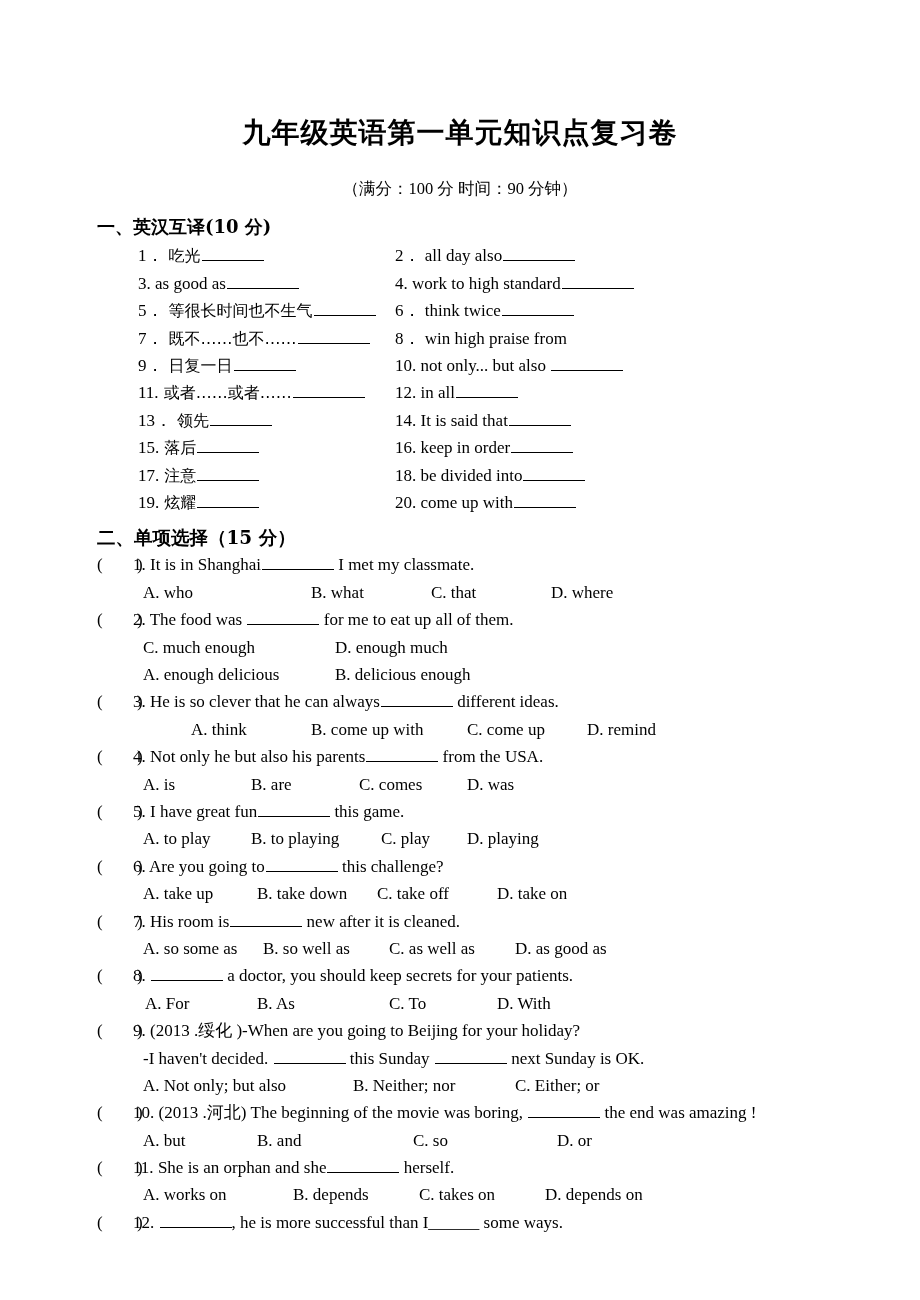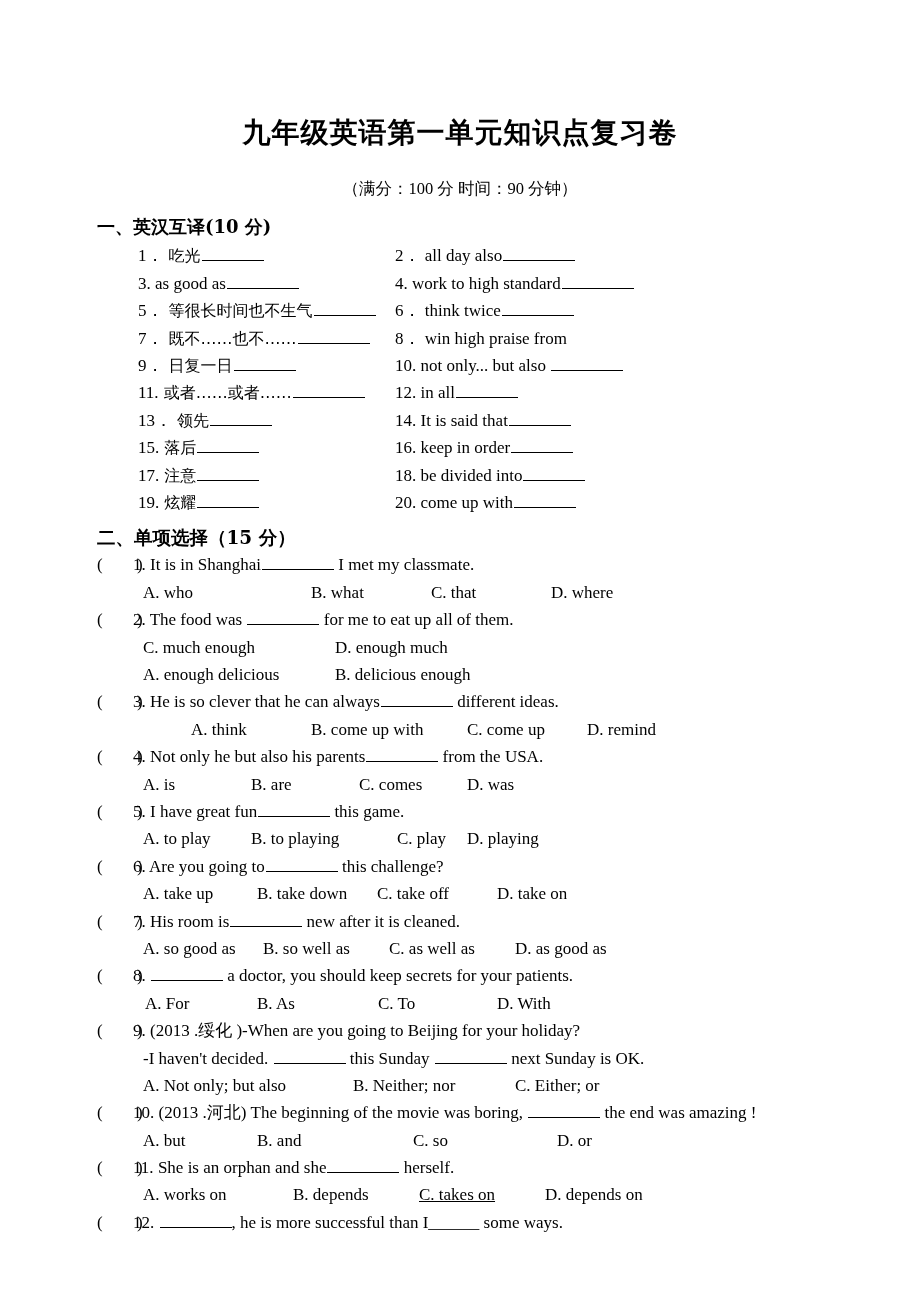--- a/index.html
+++ b/index.html
@@ -241,54 +241,54 @@
         <span class="opt" style="position: absolute; left: 370px;">D. was</span>
       </div>
       <div class="mc-q">
         <span class="mc-paren-open">(</span>
         <span class="mc-paren-close">)</span>
         <span class="mc-stem"><span>5.</span><span> I have great fun</span><span class="blank b-lg"></span><span> this game.</span></span>
       </div>
       <div class="mc-opts">
         <span class="opt" style="position: absolute; left: 46px;">A. to play</span>
         <span class="opt" style="position: absolute; left: 154px;">B. to playing</span>
-        <span class="opt" style="position: absolute; left: 300px;">C. play</span>
+        <span class="opt" style="position: absolute; left: 284px;">C. play</span>
         <span class="opt" style="position: absolute; left: 370px;">D. playing</span>
       </div>
       <div class="mc-q">
         <span class="mc-paren-open">(</span>
         <span class="mc-paren-close">)</span>
         <span class="mc-stem"><span>6.</span><span> Are you going to</span><span class="blank b-lg"></span><span> this challenge?</span></span>
       </div>
       <div class="mc-opts">
         <span class="opt" style="position: absolute; left: 46px;">A. take up</span>
         <span class="opt" style="position: absolute; left: 160px;">B. take down</span>
         <span class="opt" style="position: absolute; left: 280px;">C. take off</span>
         <span class="opt" style="position: absolute; left: 400px;">D. take on</span>
       </div>
       <div class="mc-q">
         <span class="mc-paren-open">(</span>
         <span class="mc-paren-close">)</span>
         <span class="mc-stem"><span>7.</span><span> His room is</span><span class="blank b-lg"></span><span> new after it is cleaned.</span></span>
       </div>
       <div class="mc-opts">
-        <span class="opt" style="position: absolute; left: 46px;">A. so good as</span>
+        <span class="opt" style="position: absolute; left: 46px;">A. so some as</span>
         <span class="opt" style="position: absolute; left: 166px;">B. so well as</span>
         <span class="opt" style="position: absolute; left: 292px;">C. as well as</span>
         <span class="opt" style="position: absolute; left: 418px;">D. as good as</span>
       </div>
       <div class="mc-q">
         <span class="mc-paren-open">(</span>
         <span class="mc-paren-close">)</span>
         <span class="mc-stem"><span>8.</span><span> </span><span class="blank b-lg"></span><span> a doctor, you should keep secrets for your patients.</span></span>
       </div>
       <div class="mc-opts">
         <span class="opt" style="position: absolute; left: 34px; margin-left: 14px;">A. For</span>
         <span class="opt" style="position: absolute; left: 160px;">B. As</span>
-        <span class="opt" style="position: absolute; left: 281px;">C. To</span>
+        <span class="opt" style="position: absolute; left: 292px;">C. To</span>
         <span class="opt" style="position: absolute; left: 400px;">D. With</span>
       </div>
       <div class="mc-q">
         <span class="mc-paren-open">(</span>
         <span class="mc-paren-close">)</span>
         <span class="mc-stem"><span>9.</span><span> (2013 .绥化 )-When are you going to Beijing for your holiday?</span></span>
       </div>
       <div class="mc-cont"><span>-I haven't decided. </span><span class="blank b-lg"></span><span> this Sunday </span><span class="blank b-lg"></span><span> next Sunday is OK.</span></div>
       <div class="mc-opts">
         <span class="opt" style="position: absolute; left: 46px;">A. Not only; but also</span>
@@ -307,21 +307,21 @@
         <span class="opt" style="position: absolute; left: 460px;">D. or</span>
       </div>
       <div class="mc-q">
         <span class="mc-paren-open">(</span>
         <span class="mc-paren-close">)</span>
         <span class="mc-stem"><span>11.</span><span> She is an orphan and she</span><span class="blank b-lg"></span><span> herself.</span></span>
       </div>
       <div class="mc-opts">
         <span class="opt" style="position: absolute; left: 46px;">A. works on</span>
         <span class="opt" style="position: absolute; left: 196px;">B. depends</span>
-        <span class="opt" style="position: absolute; left: 322px; text-decoration: underline;">C. takes on</span>
+        <span class="opt" style="position: absolute; left: 322px;">C. takes on</span>
         <span class="opt" style="position: absolute; left: 448px;">D. depends on</span>
       </div>
       <div class="mc-q">
         <span class="mc-paren-open">(</span>
         <span class="mc-paren-close">)</span>
         <span class="mc-stem"><span> 12.</span><span> </span><span class="blank b-lg"></span><span>, he is more successful than I______ some ways.</span></span>
       </div>
     </div>
 
 </div>

